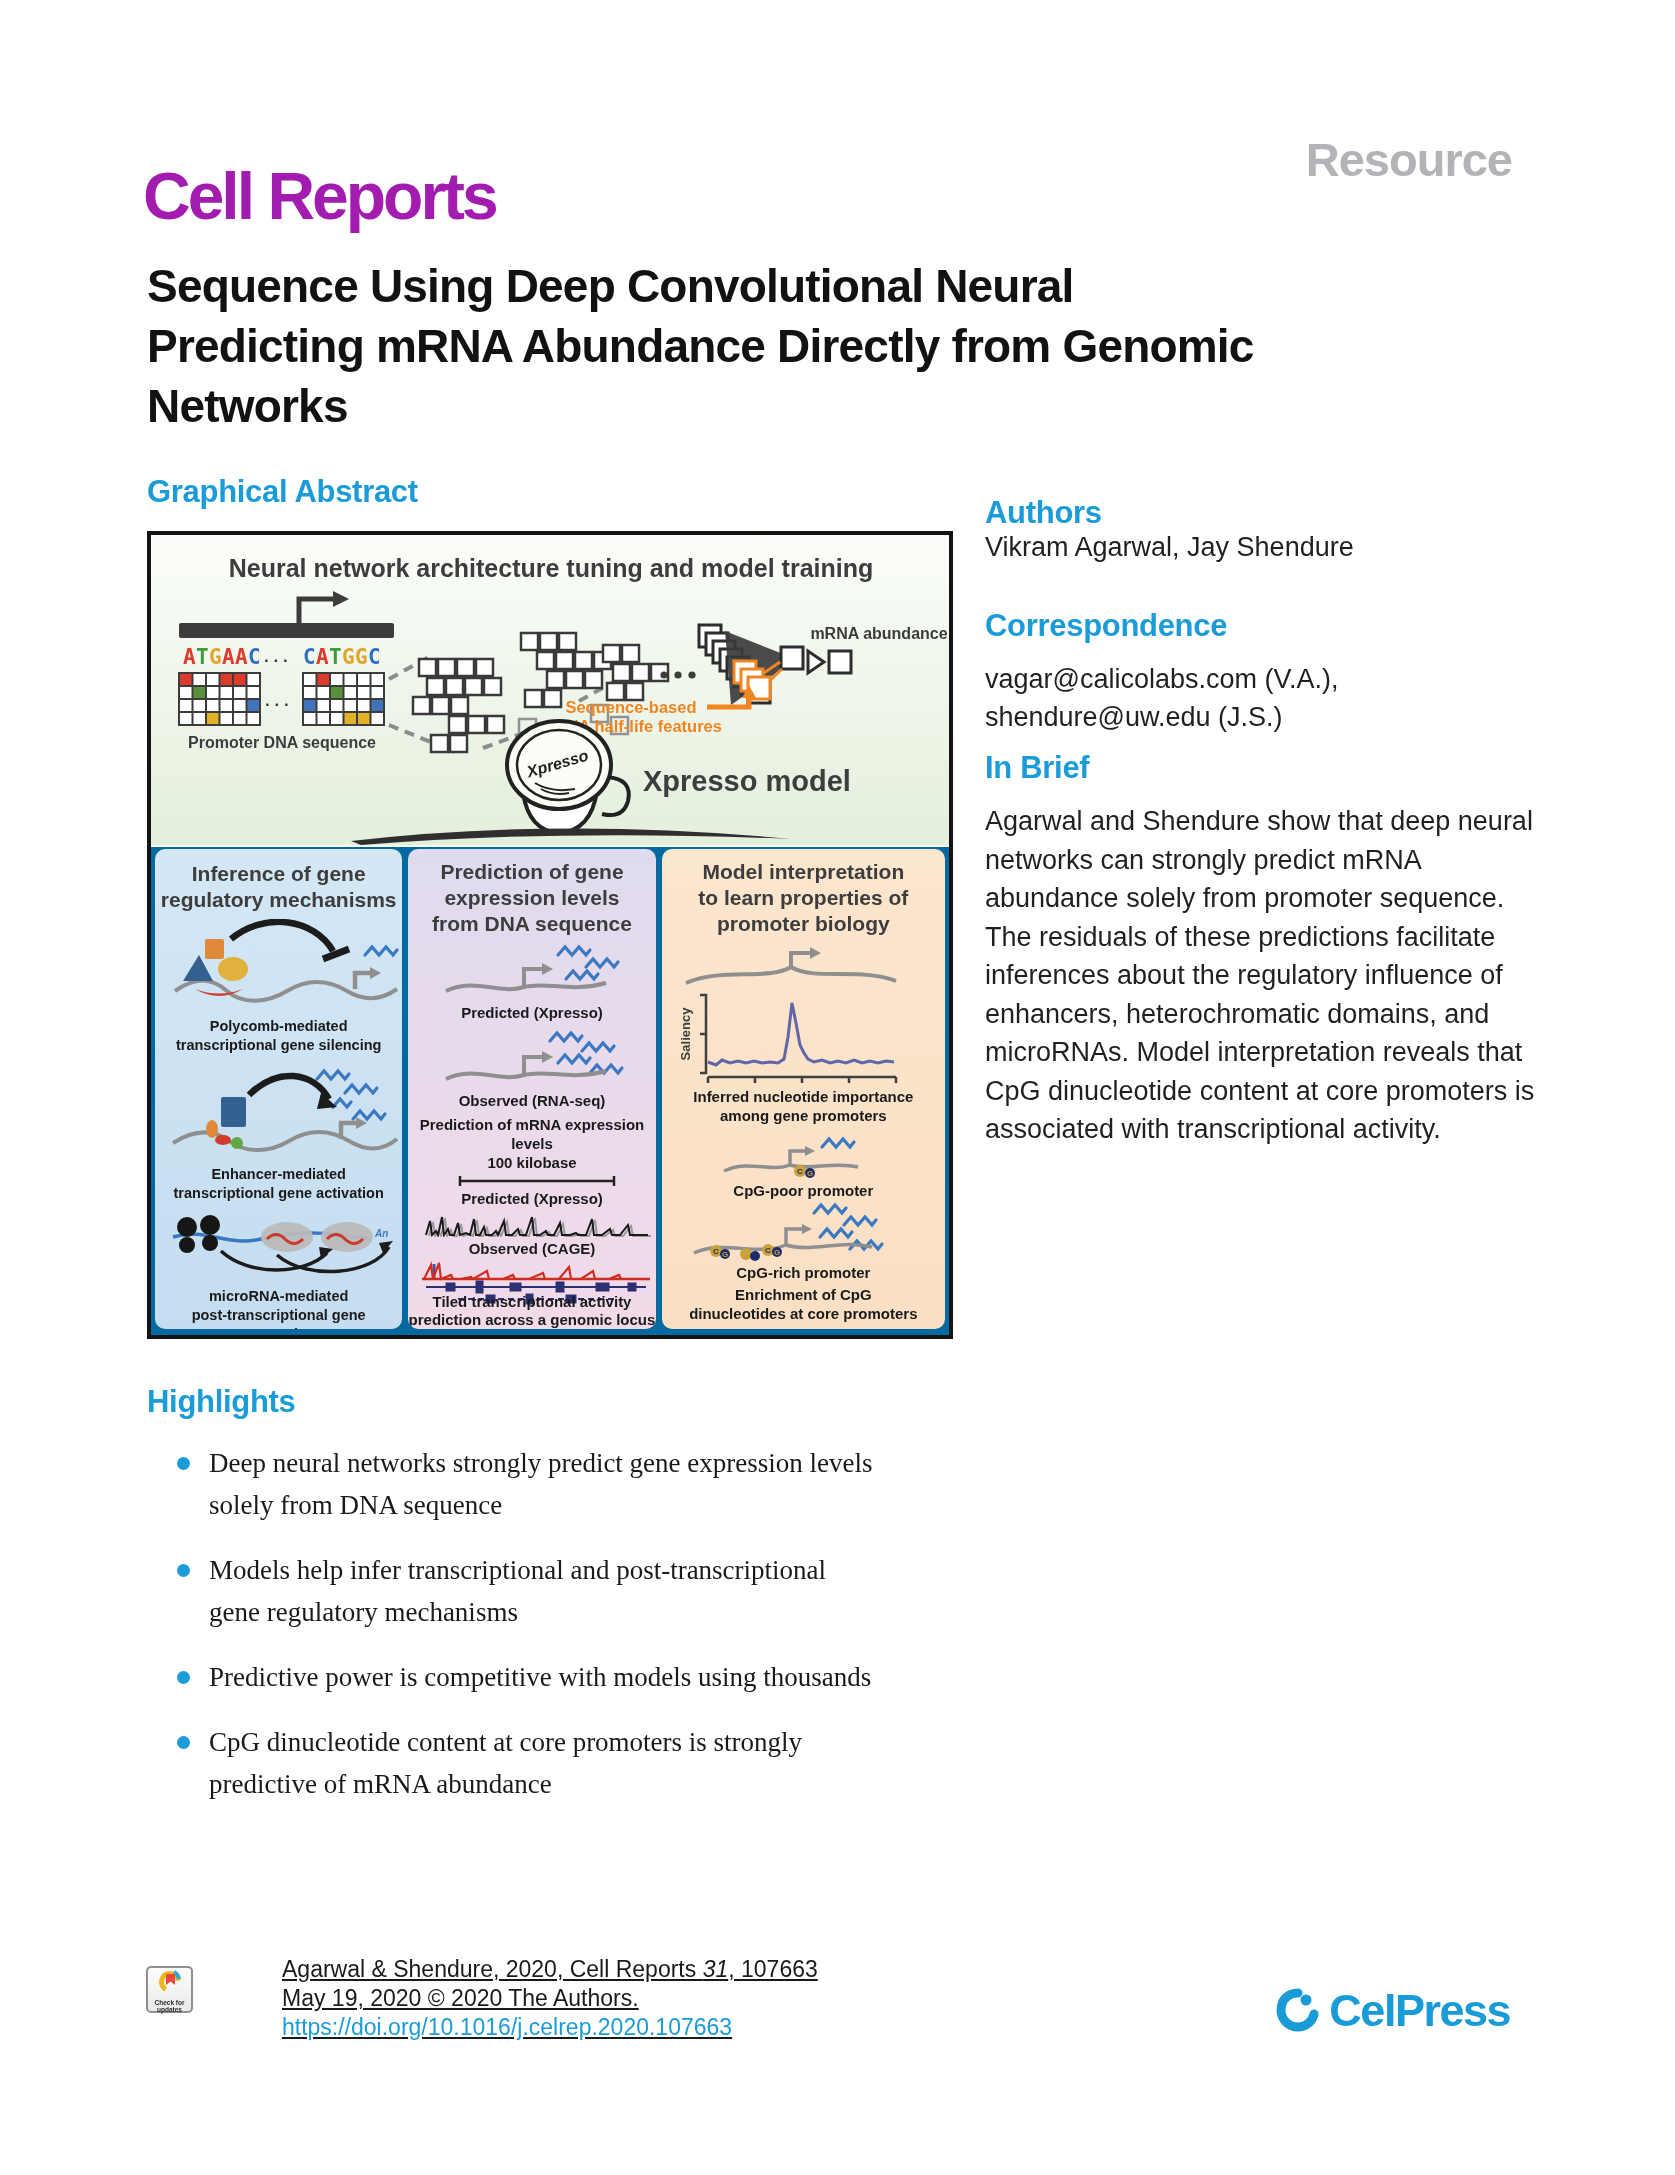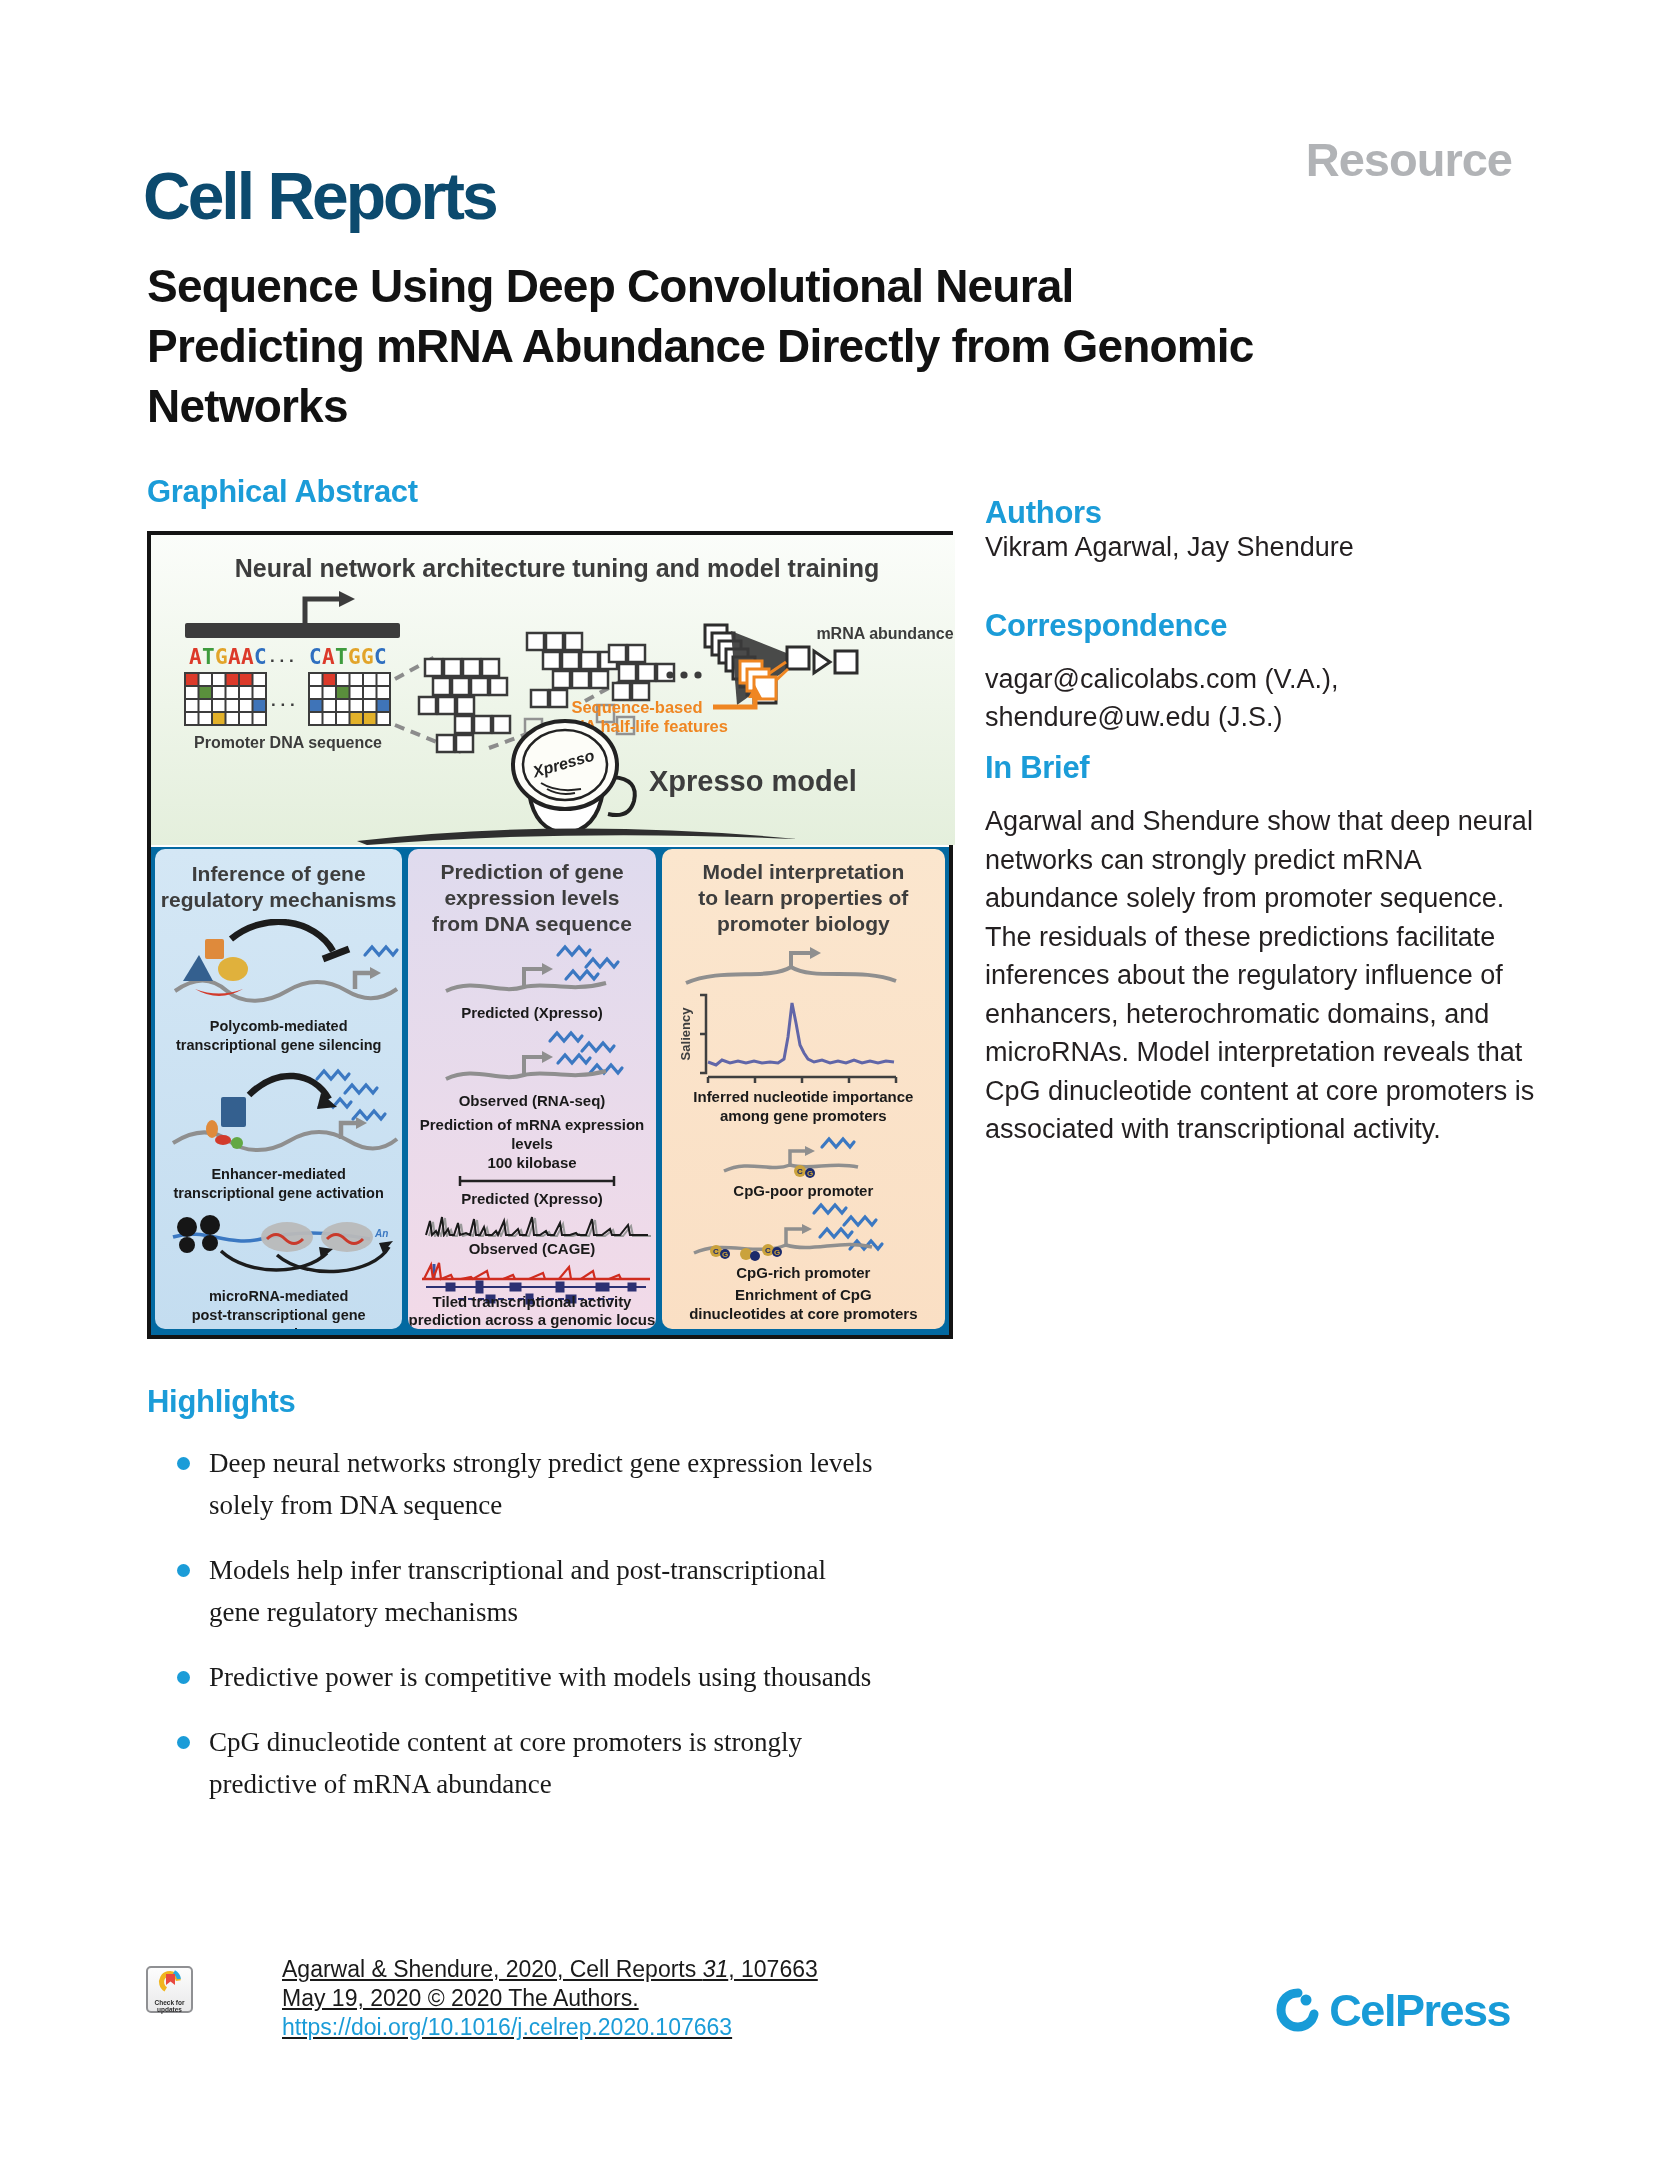--- a/index.html
+++ b/index.html
@@ -1,27 +1,27 @@
 <!DOCTYPE html>
 <html><head>
 <meta charset="utf-8">
 <style>
   html,body{margin:0;padding:0;background:#888;}
   .page{position:relative;width:1675px;height:2175px;background:#ffffff;margin:0 auto;
         font-family:"Liberation Sans","DejaVu Sans",sans-serif;color:#231f20;overflow:hidden;}
   .abs{position:absolute;}
   
-  .journal-logo{left:143px;top:158px;font-size:66px;font-weight:bold;color:#0c4a6e;letter-spacing:-3px;}
+  .journal-logo{left:143px;top:158px;font-size:66px;font-weight:bold;color:#a21caf;letter-spacing:-3px;}
   .resource-tag{right:163px;top:132px;font-size:47px;font-weight:bold;color:#b1b3b6;letter-spacing:-1px;}
   .paper-title{left:147px;top:256px;width:1430px;font-size:46px;line-height:60px;font-weight:bold;color:#121212;letter-spacing:-0.8px;}
   .sec-h{font-size:31px;font-weight:bold;color:#1b9cd8;letter-spacing:-0.3px;}
   
   .ga-box{left:147px;top:531px;width:806px;height:808px;border:4px solid #141414;background:#fff;box-sizing:border-box;}
   .ga-top{position:absolute;left:0;top:0;width:798px;height:310px;
-          background:linear-gradient(180deg,#fbfdfa 0%,#eef5e9 55%,#e4efdc 100%);padding-left:6px;}
+          background:linear-gradient(180deg,#fbfdfa 0%,#eef5e9 55%,#e4efdc 100%);}
   .ga-cols{position:absolute;left:0;top:312px;width:798px;height:488px;display:flex;gap:6px;padding:2px 4px 6px 4px;box-sizing:border-box;background:#0369a1;}
   .ga-col{flex:1;border-radius:10px;position:relative;overflow:hidden;}
   .col-blue{background:linear-gradient(180deg,#d4e7f5 0%,#c4ddf0 100%);}
   .col-purple{background:linear-gradient(180deg,#dfdbee 0%,#f2dae8 100%);}
   .col-peach{background:linear-gradient(180deg,#fbe6ce 0%,#fadfc4 100%);padding-left:36px;}
   .col-title{position:absolute;left:0;width:100%;text-align:center;font-weight:bold;color:#3d3d3d;font-size:21px;line-height:26px;}
   .fig-cap{position:absolute;left:0;width:100%;text-align:center;font-weight:bold;color:#1a1a1a;font-size:14.5px;line-height:19px;}
   .fig-cap.lg{font-size:15px;}
   svg text{font-family:"Liberation Sans","DejaVu Sans",sans-serif;}
   .seq-letter{font-family:"DejaVu Sans Mono",monospace;font-weight:bold;font-size:21px;}

